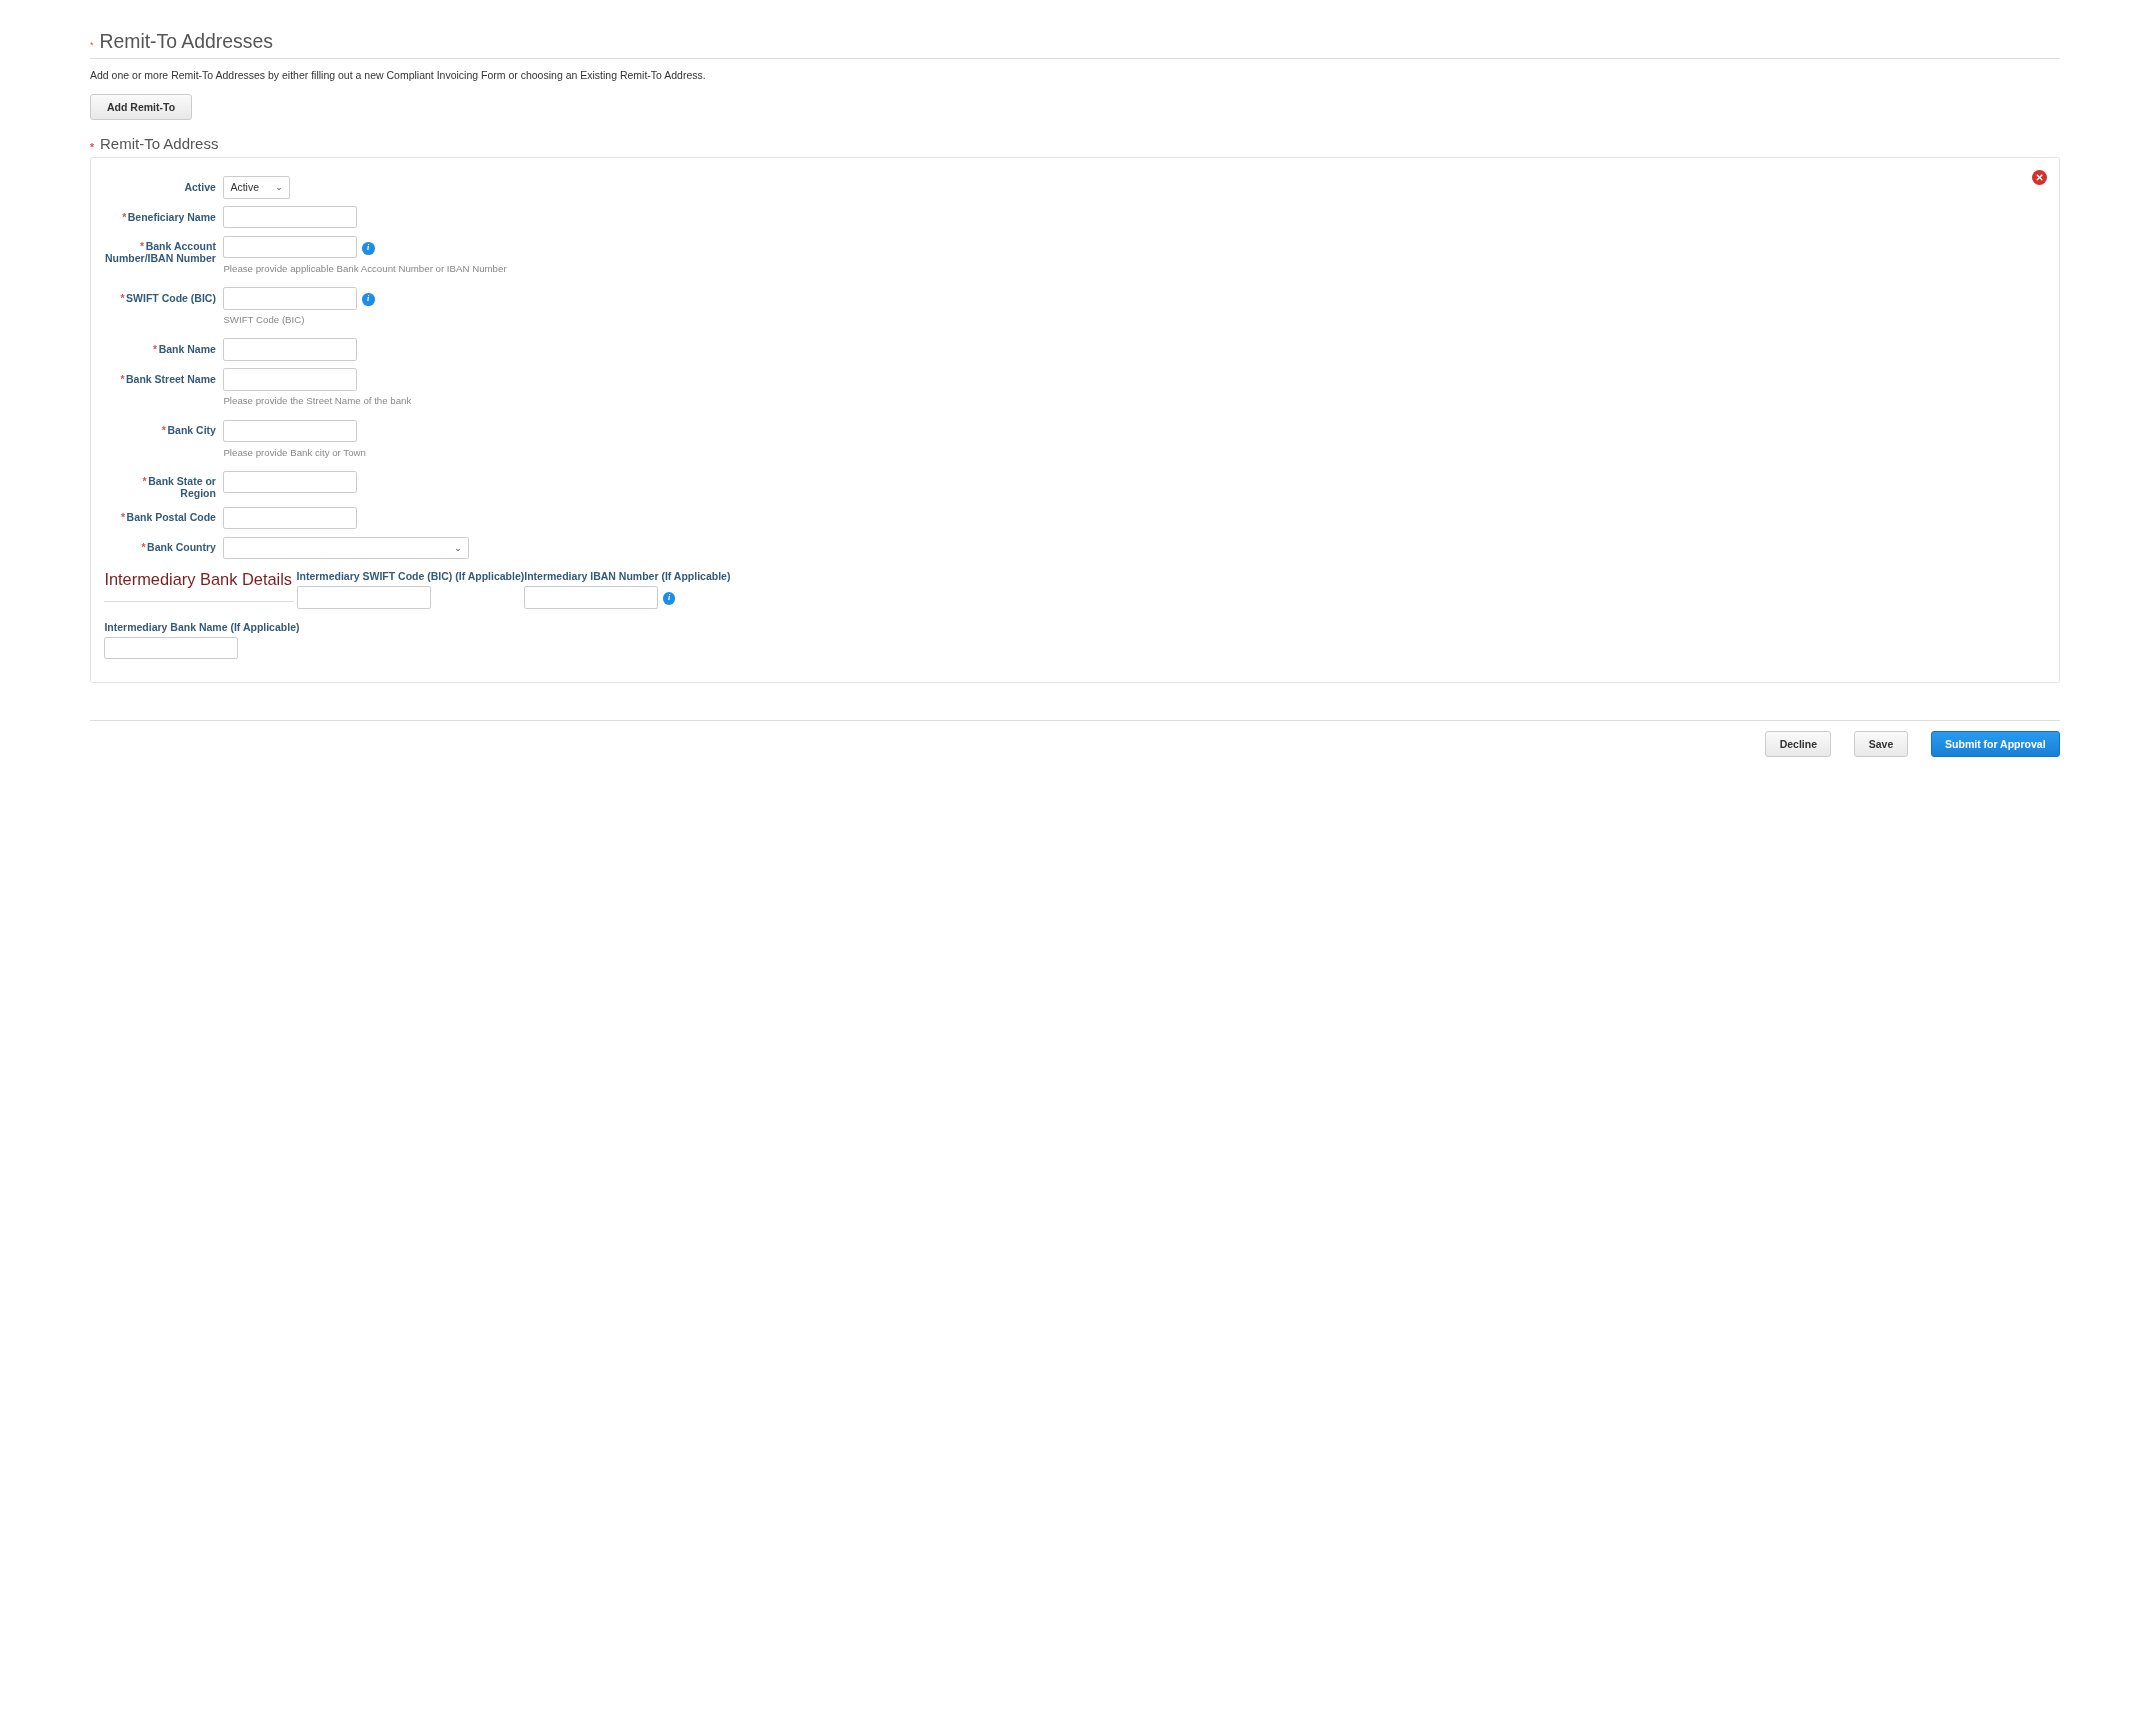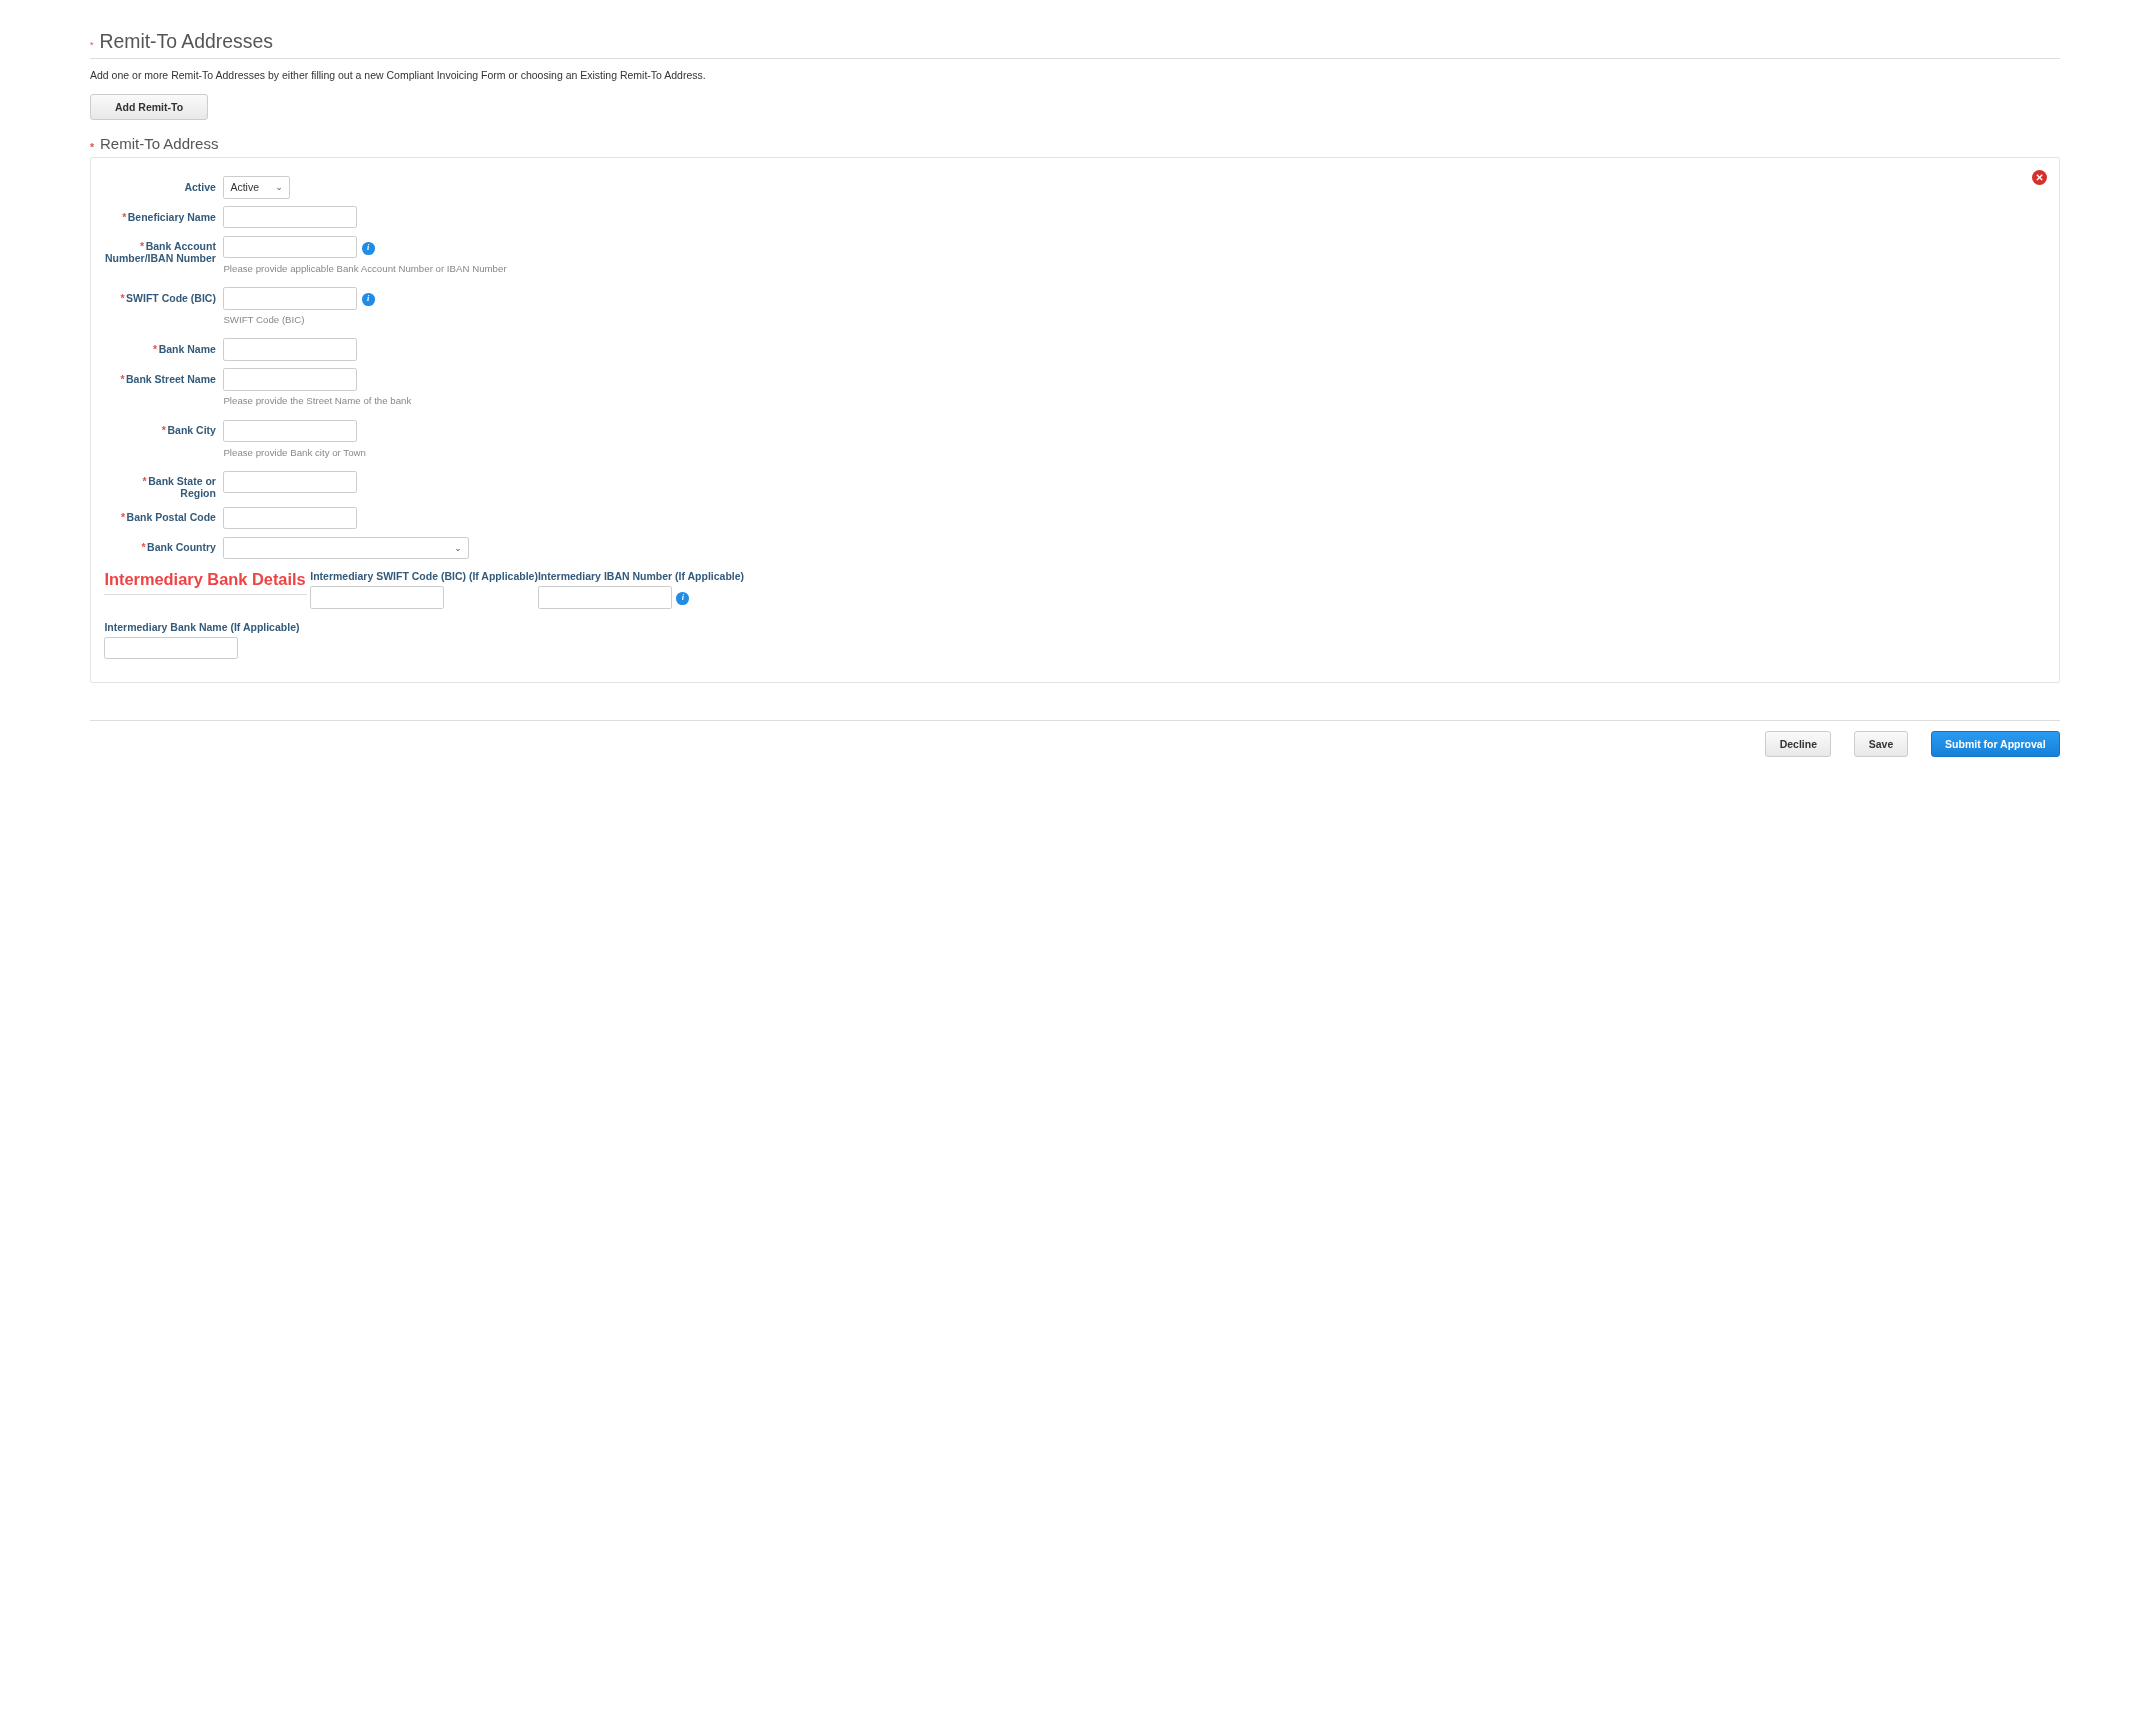--- a/index.html
+++ b/index.html
@@ -27,21 +27,21 @@
     vertical-align: middle;
     margin-right: 3px;
   }
   .instruction {
     color: #333;
     font-size: 10.5px;
     margin-bottom: 13.4px;
   }
   .btn {
     display: inline-block;
-    padding: 6px 24px;
+    padding: 6px 16px;
     font-size: 10.5px;
     font-weight: 600;
     border: 0.7px solid #ccc;
     border-radius: 3px;
     cursor: pointer;
     background: linear-gradient(#fafafa,#e8e8e8);
     color: #333;
   }
   .btn-primary {
     background: #1f8ce6;
@@ -156,23 +156,23 @@
   .intermediary-row1 {
     display: flex;
     flex-wrap: wrap;
     align-items: flex-start;
   }
   .intermediary-title-wrap {
     flex-shrink: 0;
   }
   .intermediary-title {
     font-size: 16.4px;
-    font-weight: 700;
-    color: #ef4444;
-    padding-bottom: 5px;
+    font-weight: 400;
+    color: #7f1d1d;
+    padding-bottom: 12px;
     border-bottom: 0.7px solid #ddd;
     margin-right: 3px;
     padding-right: 1.5px;
   }
   .int-col { margin-right: 0; }
   .int-label {
     color: #335a7a;
     font-weight: 700;
     font-size: 10.5px;
     margin-bottom: 4.5px;

